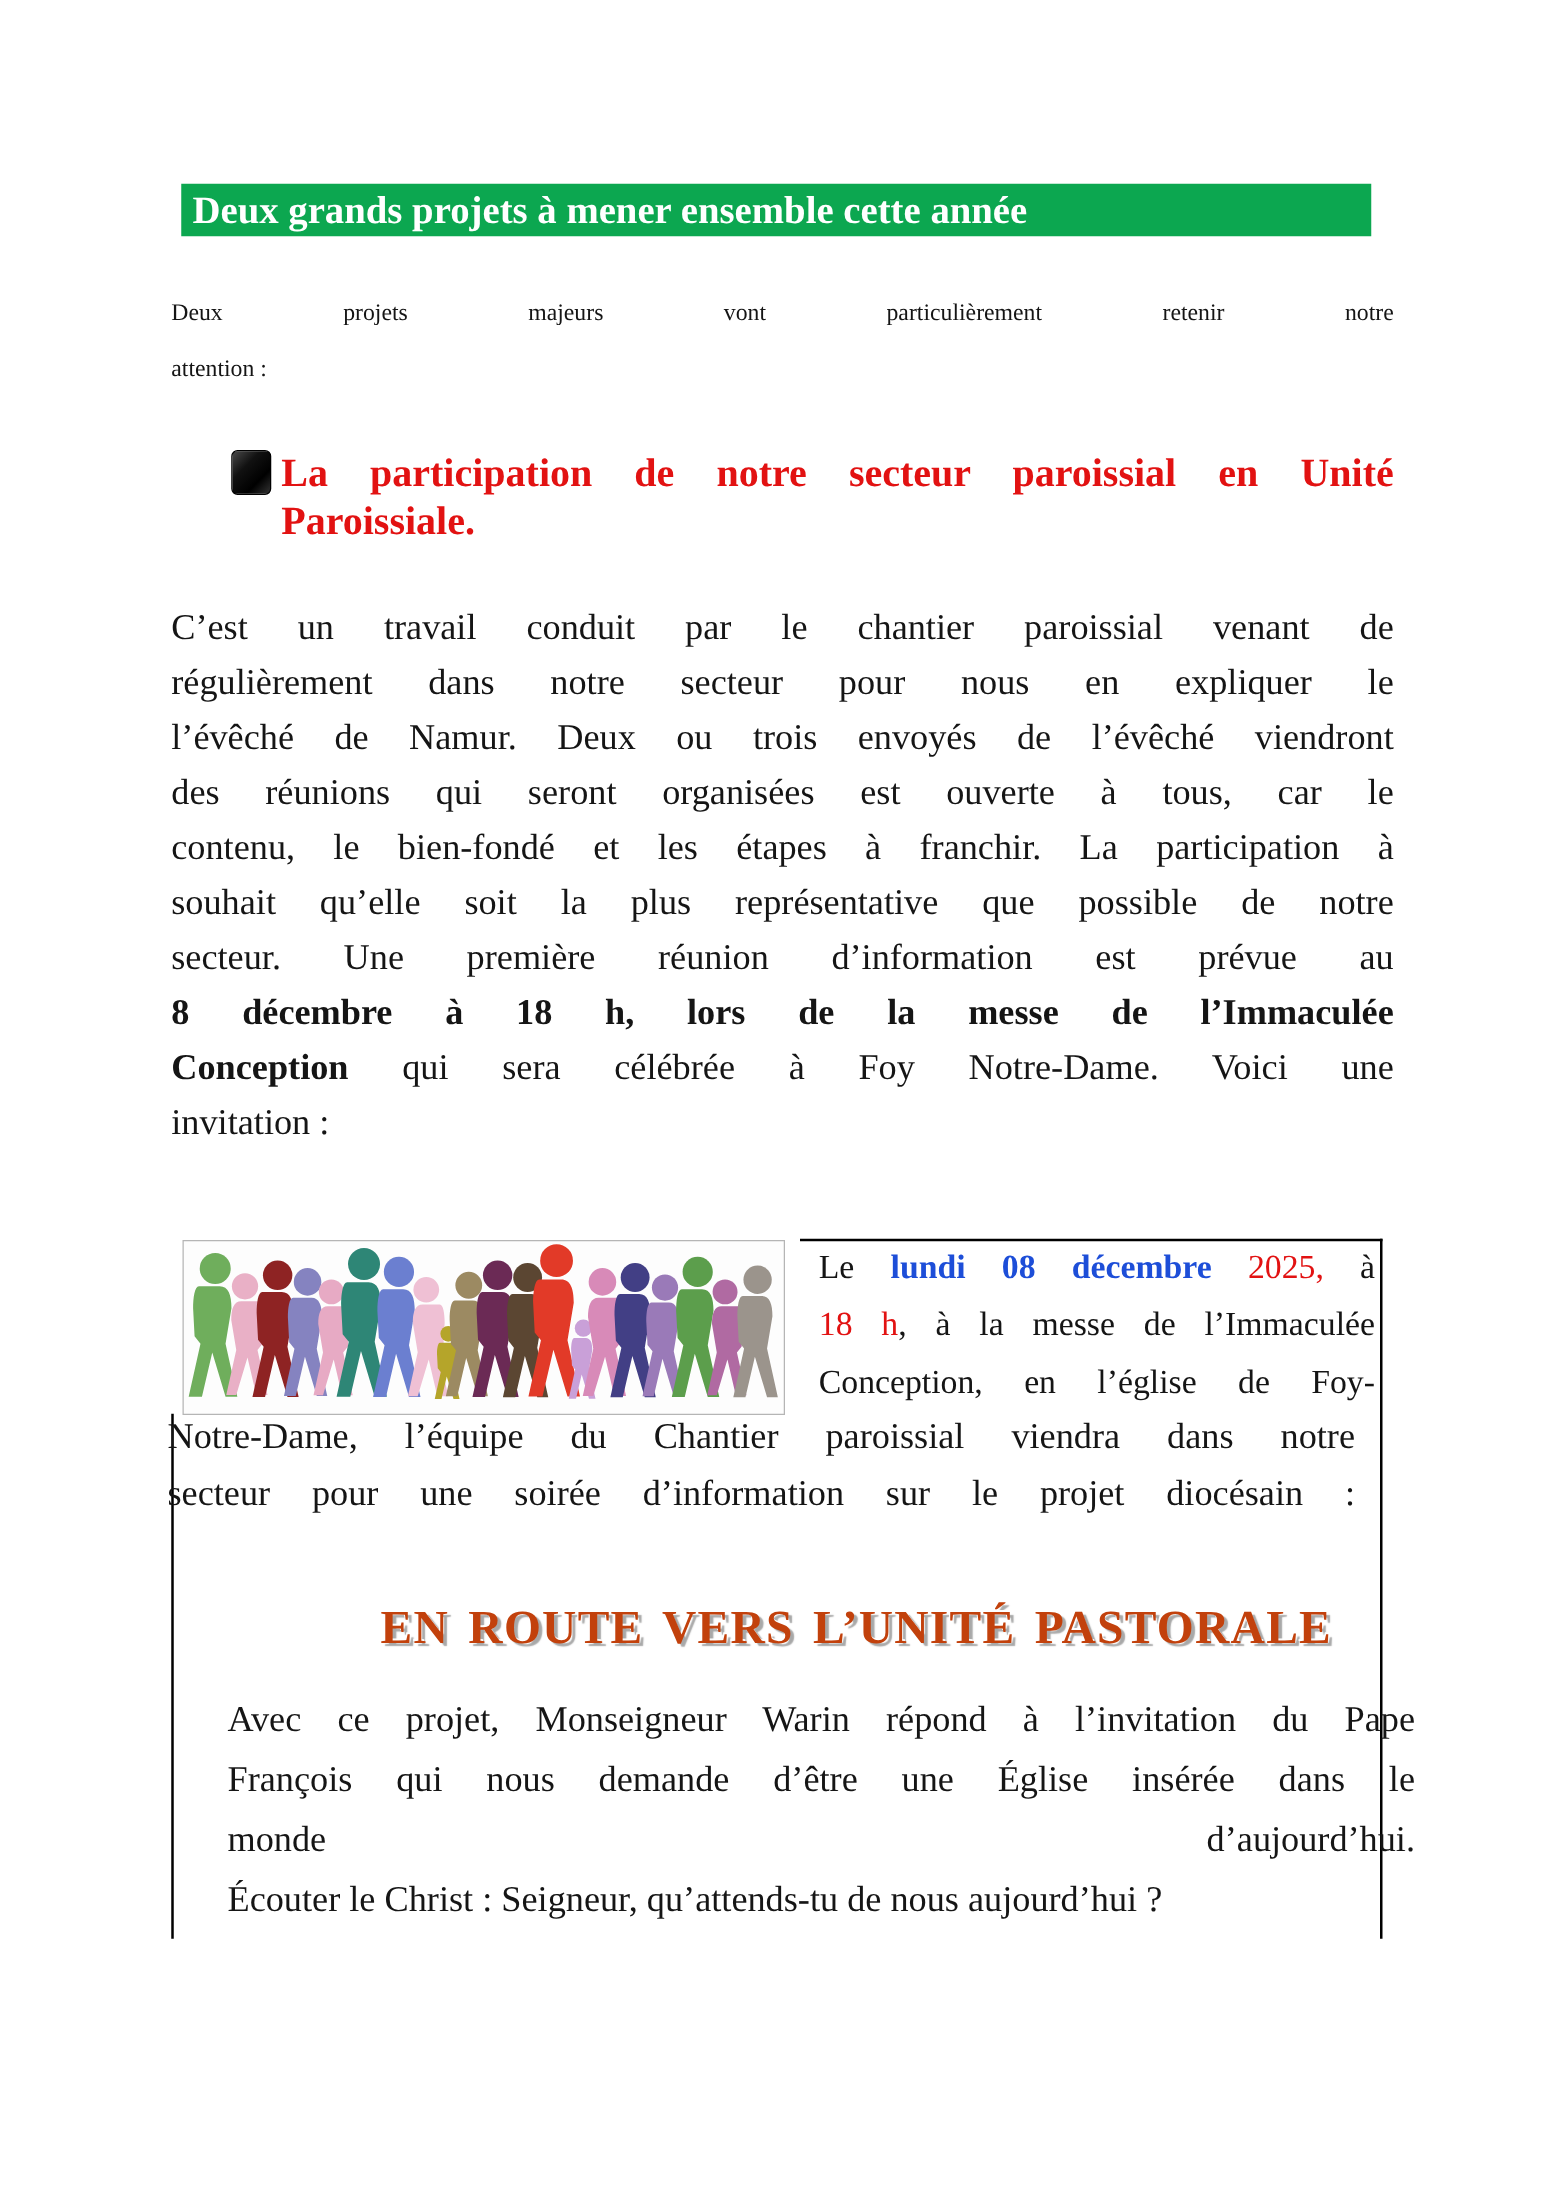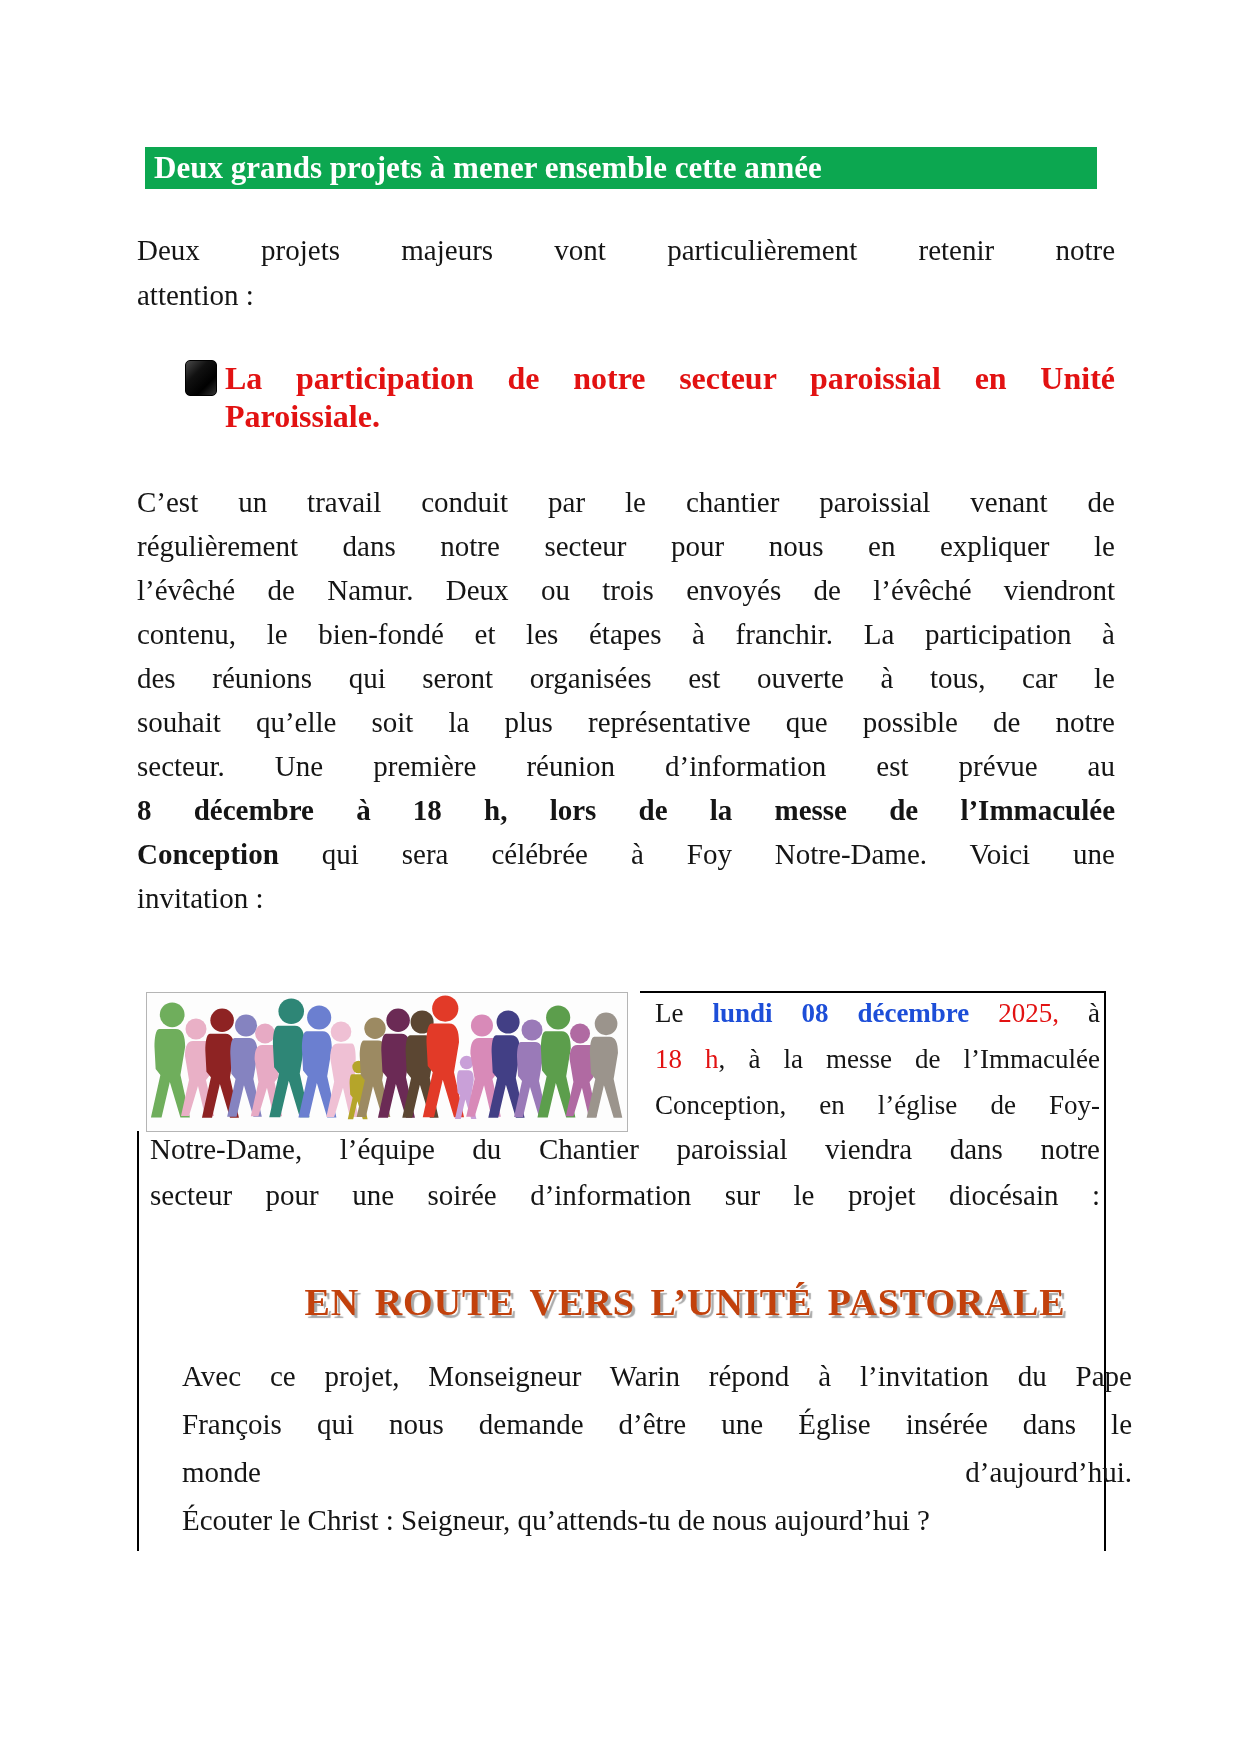--- a/index.html
+++ b/index.html
@@ -10,42 +10,42 @@
   .abs{position:absolute;}
   
   .hbar{
     left:145px;top:147px;width:952px;height:42px;background:#0ca750;
     color:#ffffff;font-weight:bold;font-size:31px;line-height:42px;
     padding-left:9px;box-sizing:border-box;white-space:nowrap;
   }
   
   .jline{text-align:justify;text-align-last:justify;}
   .nline{text-align:left;}
-  .intro{left:137px;top:228px;width:978px;font-size:29px;line-height:45px;}
+  .intro{left:137px;top:228px;width:978px;font-size:19px;line-height:45px;}
   .bullet-text{left:225px;top:359px;width:890px;font-size:32px;line-height:38px;font-weight:bold;color:#e21212;}
   .bullet-glyph{
     left:185px;top:360px;width:30px;height:34px;border-radius:5px;
     background:linear-gradient(135deg,#4a4a4a 0%,#111 35%,#000 70%,#333 100%);
     border:1px solid #000;
   }
   .para2{left:137px;top:480px;width:978px;font-size:29px;line-height:44px;}
   .b{font-weight:bold;}
   .red{color:#e21212;}
   .redb{color:#1d4ed8;font-weight:bold;}
   
   .box-top{left:640px;top:991px;width:466px;height:2px;background:#000;}
   .box-right{left:1104px;top:991px;width:2px;height:560px;background:#000;}
   .box-left{left:137px;top:1131px;width:2px;height:420px;background:#000;}
   
   .crowd{
     left:146px;top:992px;width:480px;height:138px;background:#fdfdfd;
     border:1px solid #b5b5b5;box-sizing:content-box;
   }
   .boxA{left:655px;top:990px;width:445px;font-size:27px;line-height:46px;}
-  .boxB{left:150px;top:1126px;width:950px;font-size:29px;line-height:46px;}
+  .boxB{left:134px;top:1126px;width:950px;font-size:29px;line-height:46px;}
   .pastoral{
     left:150px;top:1277px;width:955px;padding-left:115px;box-sizing:border-box;
     text-align:center;font-size:38px;line-height:50px;font-weight:bold;
     color:#c2410c;letter-spacing:1px;word-spacing:5px;white-space:nowrap;
     text-shadow:-1px -1px 0 rgba(255,255,255,.95), 3px 3px 1px #a8a8a8;
   }
   .para3{left:150px;top:1352px;width:950px;font-size:29px;line-height:48px;margin-left:32px;}
 </style>
 </head>
 <body>
@@ -64,22 +64,22 @@
   <div class="abs bullet-glyph"></div>
   <div class="abs bullet-text">
     <div class="jline">La participation de notre secteur paroissial en Unité</div>
     <div class="nline">Paroissiale.</div>
   </div>
 
   <div class="abs para2">
     <div class="jline">C’est un travail conduit par le chantier paroissial venant de</div>
     <div class="jline">régulièrement dans notre secteur pour nous en expliquer le</div>
     <div class="jline">l’évêché de Namur. Deux ou trois envoyés de l’évêché viendront</div>
+    <div class="jline">des réunions qui seront organisées est ouverte à tous, car le</div>
     <div class="jline">contenu, le bien-fondé et les étapes à franchir. La participation à</div>
-    <div class="jline">des réunions qui seront organisées est ouverte à tous, car le</div>
     <div class="jline">souhait qu’elle soit la plus représentative que possible de notre</div>
     <div class="jline">secteur. Une première réunion d’information est prévue au</div>
     <div class="jline b">8 décembre à 18 h, lors de la messe de l’Immaculée</div>
     <div class="jline"><span class="b">Conception</span><span> qui sera célébrée à Foy Notre-Dame. Voici une</span></div>
     <div class="nline">invitation :</div>
   </div>
 
   <div class="abs box-top"></div>
   <div class="abs box-right"></div>
   <div class="abs box-left"></div>

